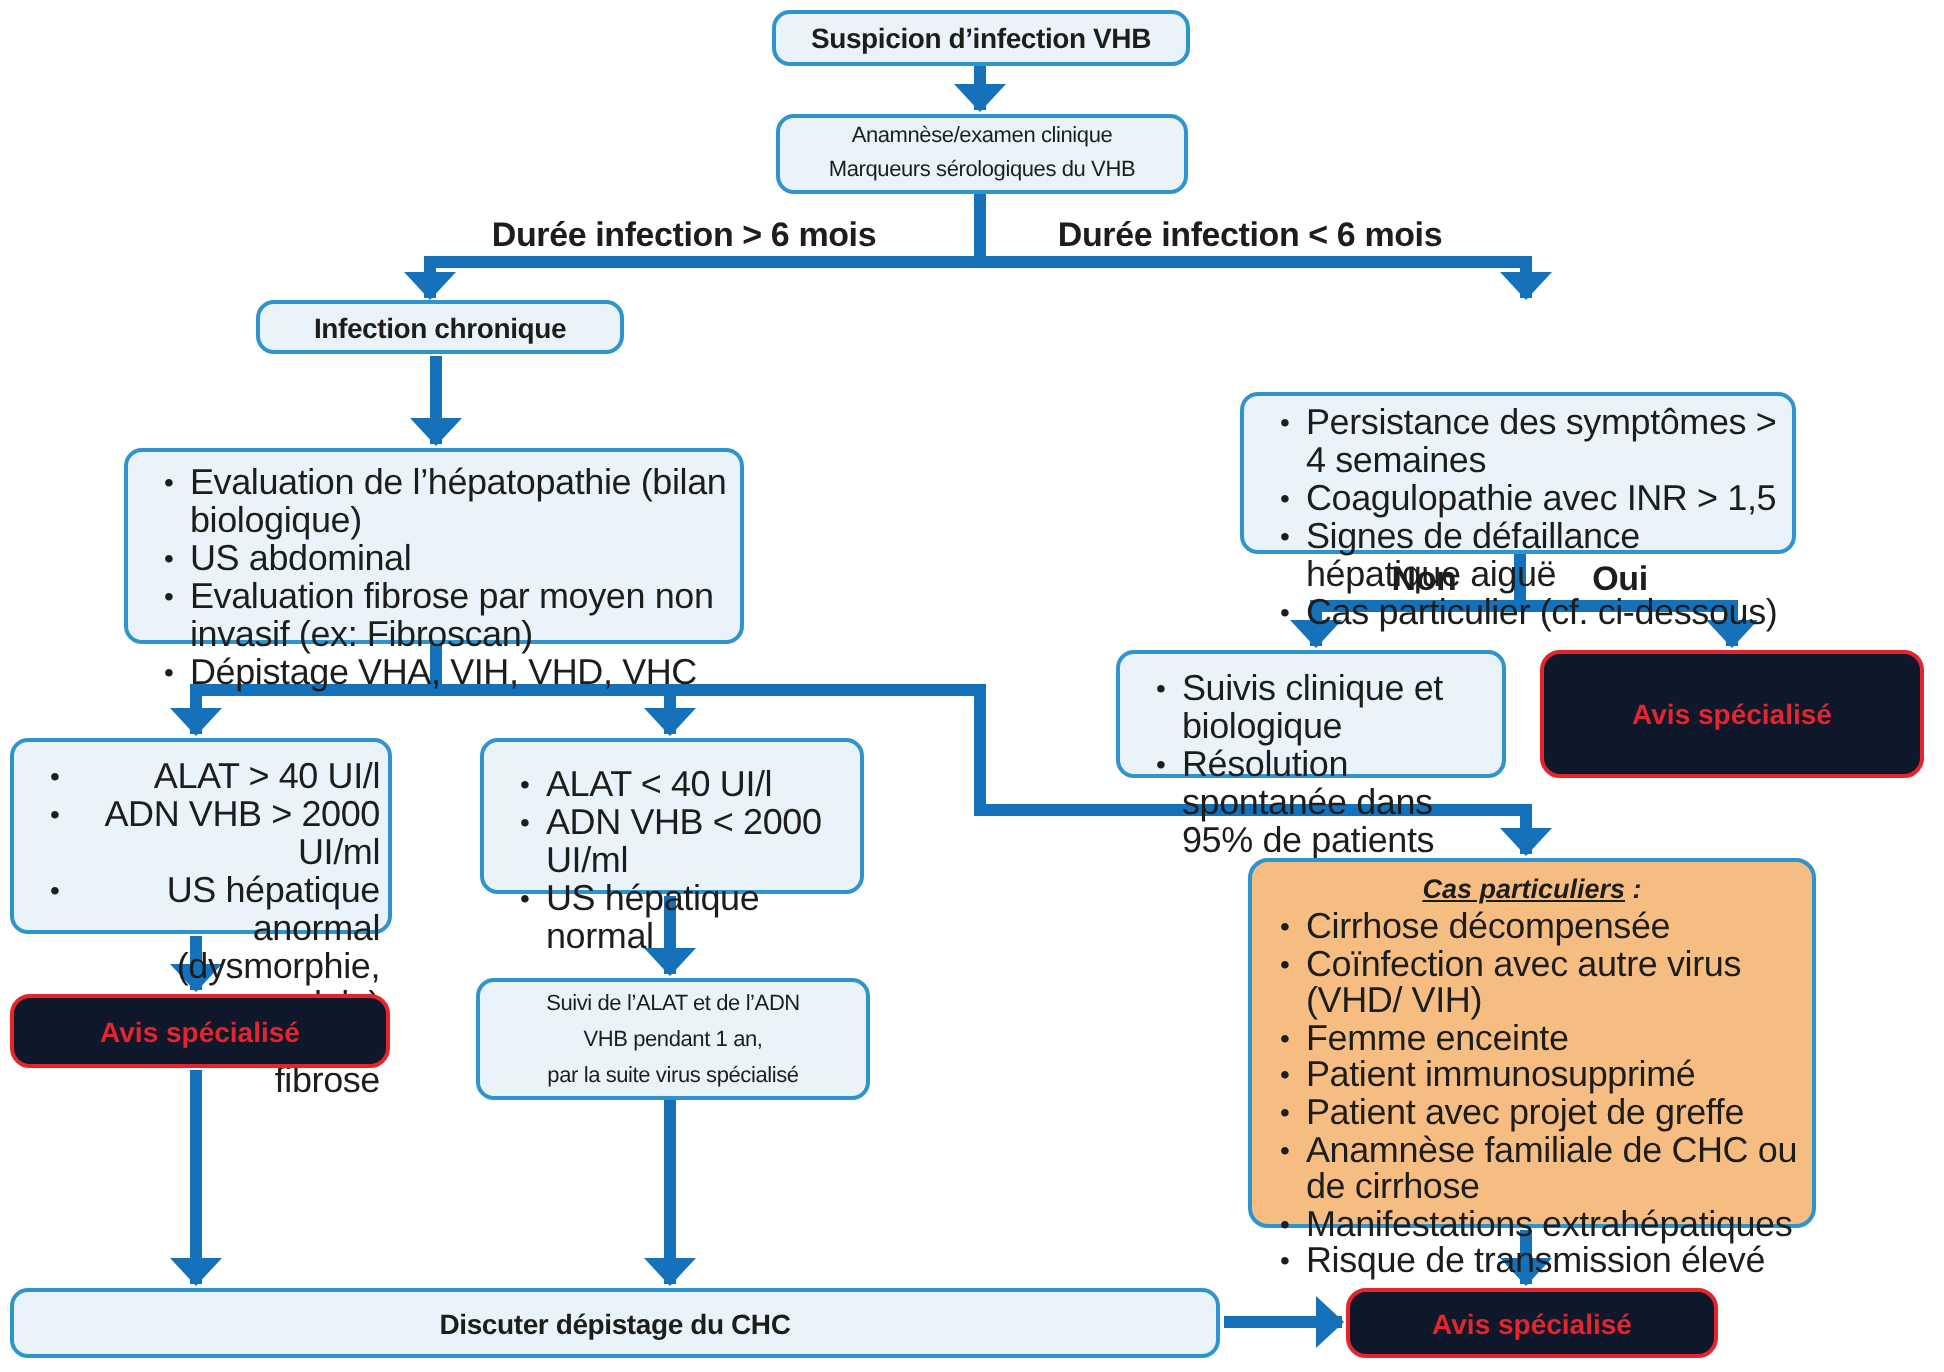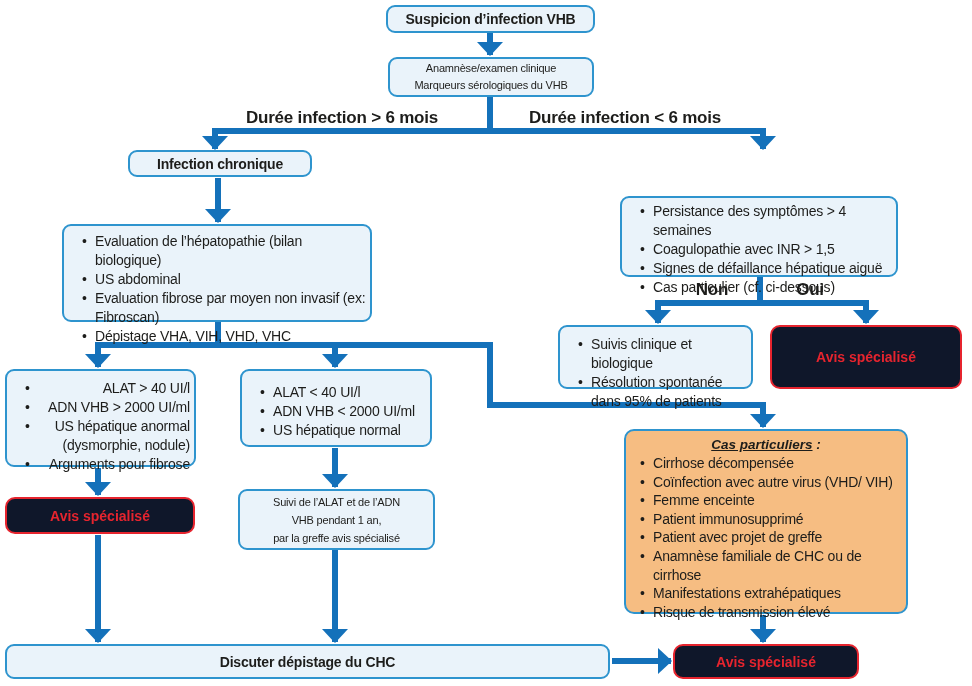--- a/index.html
+++ b/index.html
@@ -9,21 +9,21 @@
   }
   #arrows{position:absolute;left:0;top:0;width:972px;height:686px;z-index:1;}
   .box{
     position:absolute;z-index:2;box-sizing:border-box;
     background:#eaf3fa;border:2px solid #2e94ce;border-radius:9px;
   }
   .center{display:flex;align-items:center;justify-content:center;text-align:center;}
   .hdr{font-weight:bold;font-size:14px;letter-spacing:-0.2px;}
   .txt{font-size:11px;letter-spacing:-0.2px;line-height:17px;}
   .bullets{padding:6px 4px 4px 18px;margin:0;list-style:none;
-    font-size:14px;letter-spacing:-0.2px;line-height:19px;}
+    font-size:18px;letter-spacing:-0.2px;line-height:19px;}
   .bullets li{position:relative;padding-left:13px;}
   .bullets li::before{content:"\2022";position:absolute;left:0;top:0;font-size:14px;}
   .lbl{position:absolute;z-index:2;font-weight:bold;font-size:17px;letter-spacing:-0.2px;
     text-align:center;}
   .red-box{border:2px solid #e6242e;background:#0f172a;border-radius:10px;}
   .red-text{color:#e6242e;font-weight:bold;font-size:14px;}
   .orange-box{background:#f6bd82;border:2px solid #2e94ce;border-radius:10px;}
   .orange-box .bullets{padding:2px 4px 4px 14px;line-height:18.6px;}
   .cas-title{font-weight:bold;font-size:13.5px;text-align:center;padding-top:6px;font-style:italic;}
   .cas-title .u{text-decoration:underline;}
@@ -126,21 +126,21 @@
     </ul>
   </div>
 
   <div class="box center red-box" style="left:5px;top:497px;width:190px;height:37px;">
     <span class="red-text">Avis spécialisé</span>
   </div>
 
   <div class="box center txt" style="left:238px;top:489px;width:197px;height:61px;flex-direction:column;line-height:18px;">
     <div>Suivi de l’ALAT et de l’ADN</div>
     <div>VHB pendant 1 an,</div>
-    <div>par la greffe avis spécialisé</div>
+    <div>par la suite virus spécialisé</div>
   </div>
 
   <div class="box orange-box" style="left:624px;top:429px;width:284px;height:185px;">
     <div class="cas-title">
       <span class="u">Cas particuliers</span><span> :</span>
     </div>
     <ul class="bullets">
       <li>Cirrhose décompensée</li>
       <li>Coïnfection avec autre virus (VHD/ VIH)</li>
       <li>Femme enceinte</li>

